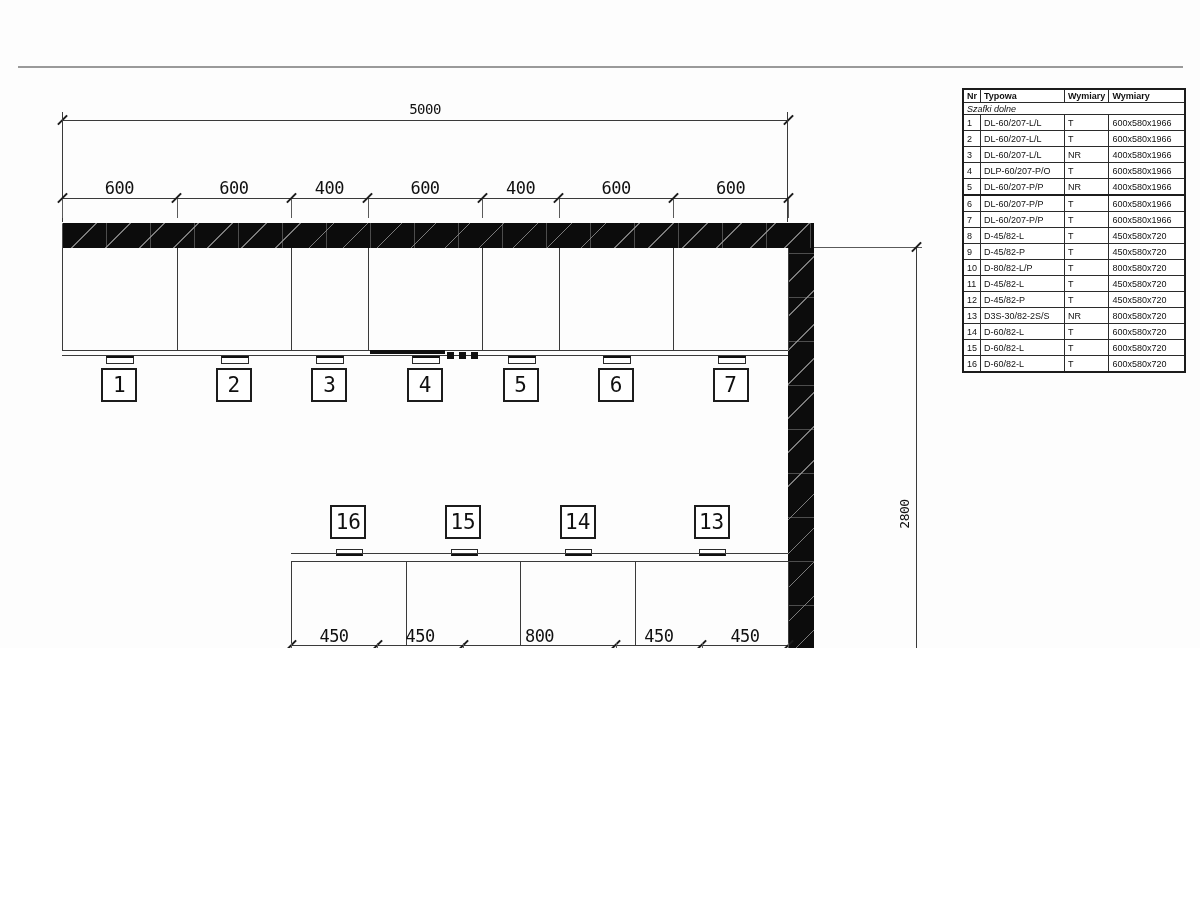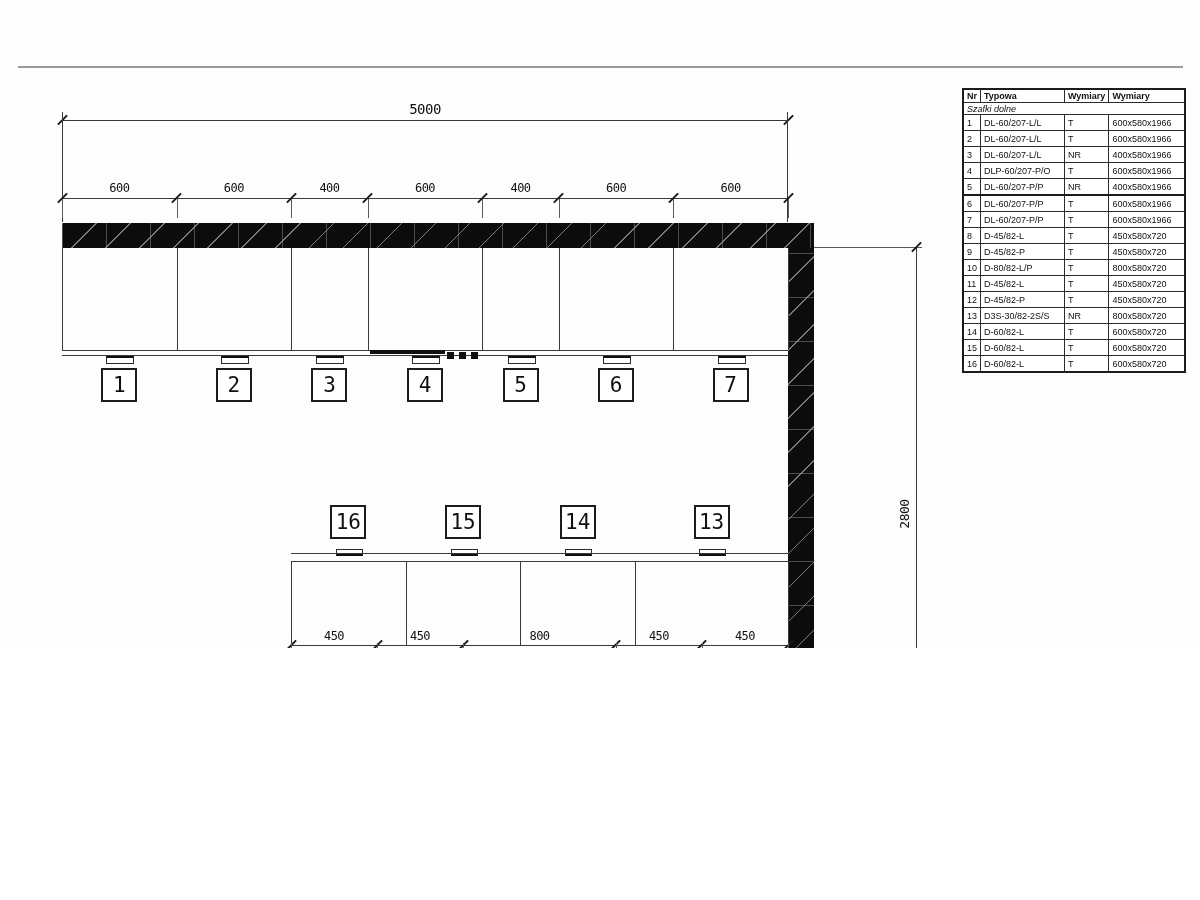--- a/index.html
+++ b/index.html
@@ -2,21 +2,21 @@
 <html><head>
 <meta charset="utf-8">
 <style>
   html,body{margin:0;padding:0;background:#fff;}
   #canvas{position:relative;width:1200px;height:648px;background:#fdfdfd;overflow:hidden;
           font-family:"DejaVu Sans Mono",monospace;}
   .ln{position:absolute;background:#3a3a3a;}
   .lnthin{position:absolute;background:#5a5a5a;}
   .lngray{position:absolute;background:#9a9a9a;}
   .tick{position:absolute;width:13px;height:2px;background:#1c1c1c;transform:rotate(-45deg);}
-  .dimtxt{position:absolute;transform:translateX(-50%);font-size:12px;letter-spacing:-0.5px;
+  .dimtxt{position:absolute;transform:translateX(-50%);font-size:17px;letter-spacing:-0.5px;
           color:#101010;white-space:nowrap;line-height:13px;}
   .dimtxt.big{font-size:14px;}
   .vdimtxt{position:absolute;width:44px;height:14px;text-align:center;font-size:13px;color:#101010;
            transform:rotate(-90deg);line-height:14px;letter-spacing:-0.5px;}
   .numbox{position:absolute;width:32px;height:30px;border:2px solid #1c1c1c;background:#fff;
           text-align:center;line-height:30px;font-size:21px;color:#101010;}
   .foot{position:absolute;height:5px;border:1.5px solid #2a2a2a;border-top:2.5px solid #101010;background:#fff;}
   .bracket{position:absolute;height:4px;border:1.5px solid #2a2a2a;border-bottom:2px solid #101010;background:#fff;}
   .wallh{position:absolute;background-color:#0c0c0c;
     background-image:repeating-linear-gradient(135deg,rgba(150,150,150,.8) 0 1px,transparent 1px 24px),

